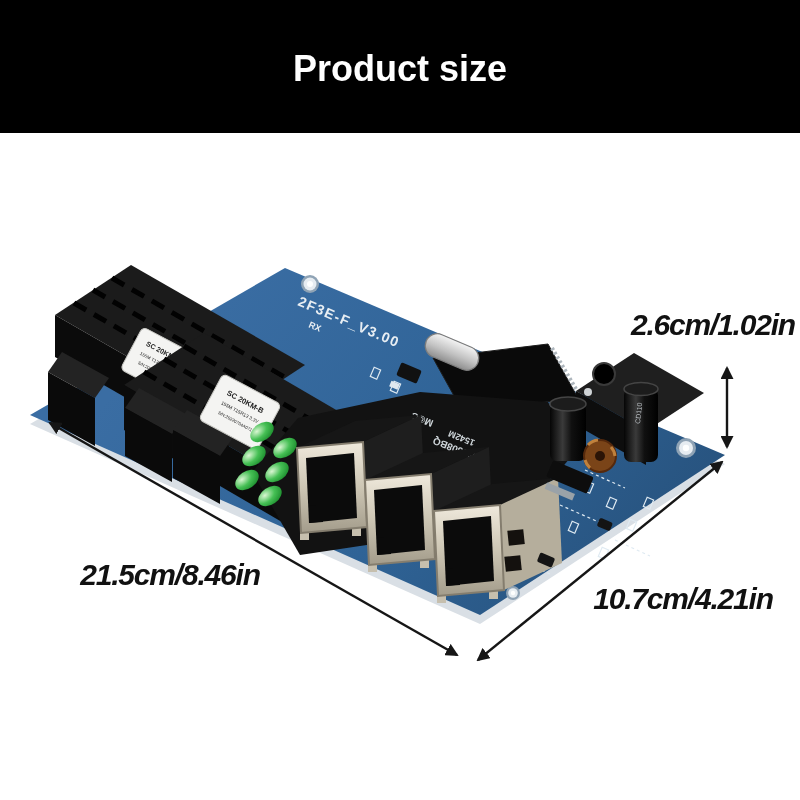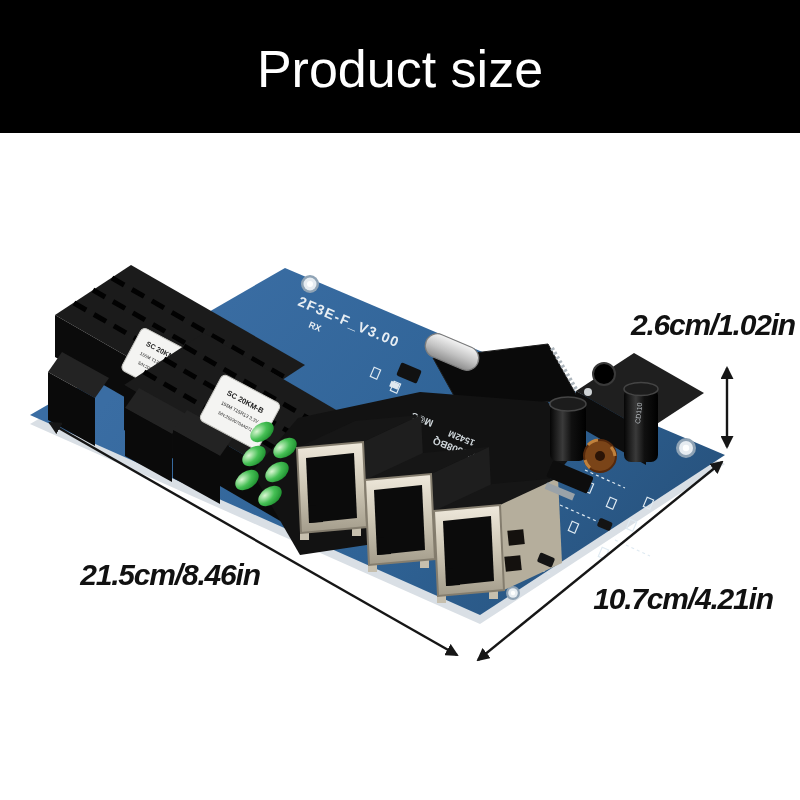--- a/index.html
+++ b/index.html
@@ -1,20 +1,20 @@
 <!DOCTYPE html>
 <html><head>
 <meta charset="utf-8">
 <style>
   html,body{margin:0;padding:0;background:#ffffff;}
   .page{position:relative;width:800px;height:800px;background:#ffffff;overflow:hidden;
         font-family:"Liberation Sans",sans-serif;}
   .hdr{position:absolute;left:0;top:0;width:800px;height:133px;background:#000000;
        display:flex;align-items:center;justify-content:center;}
-  .hdr-title{color:#ffffff;font-size:52px;font-weight:400;letter-spacing:0px;
+  .hdr-title{color:#ffffff;font-size:36px;font-weight:700;letter-spacing:0px;
              transform:translateY(2px);}
   .scene{position:absolute;left:0;top:133px;width:800px;height:667px;}
   svg text{font-family:"Liberation Sans",sans-serif;}
   .dim{font-style:italic;font-weight:700;font-size:30px;fill:#111111;letter-spacing:-1.2px;}
   .silk{font-weight:700;fill:#e8eef3;}
   .lbltxt{fill:#1c1c1c;}
   .xfrm{fill:#cfd6da;font-weight:700;}
 </style>
 </head>
 <body>

